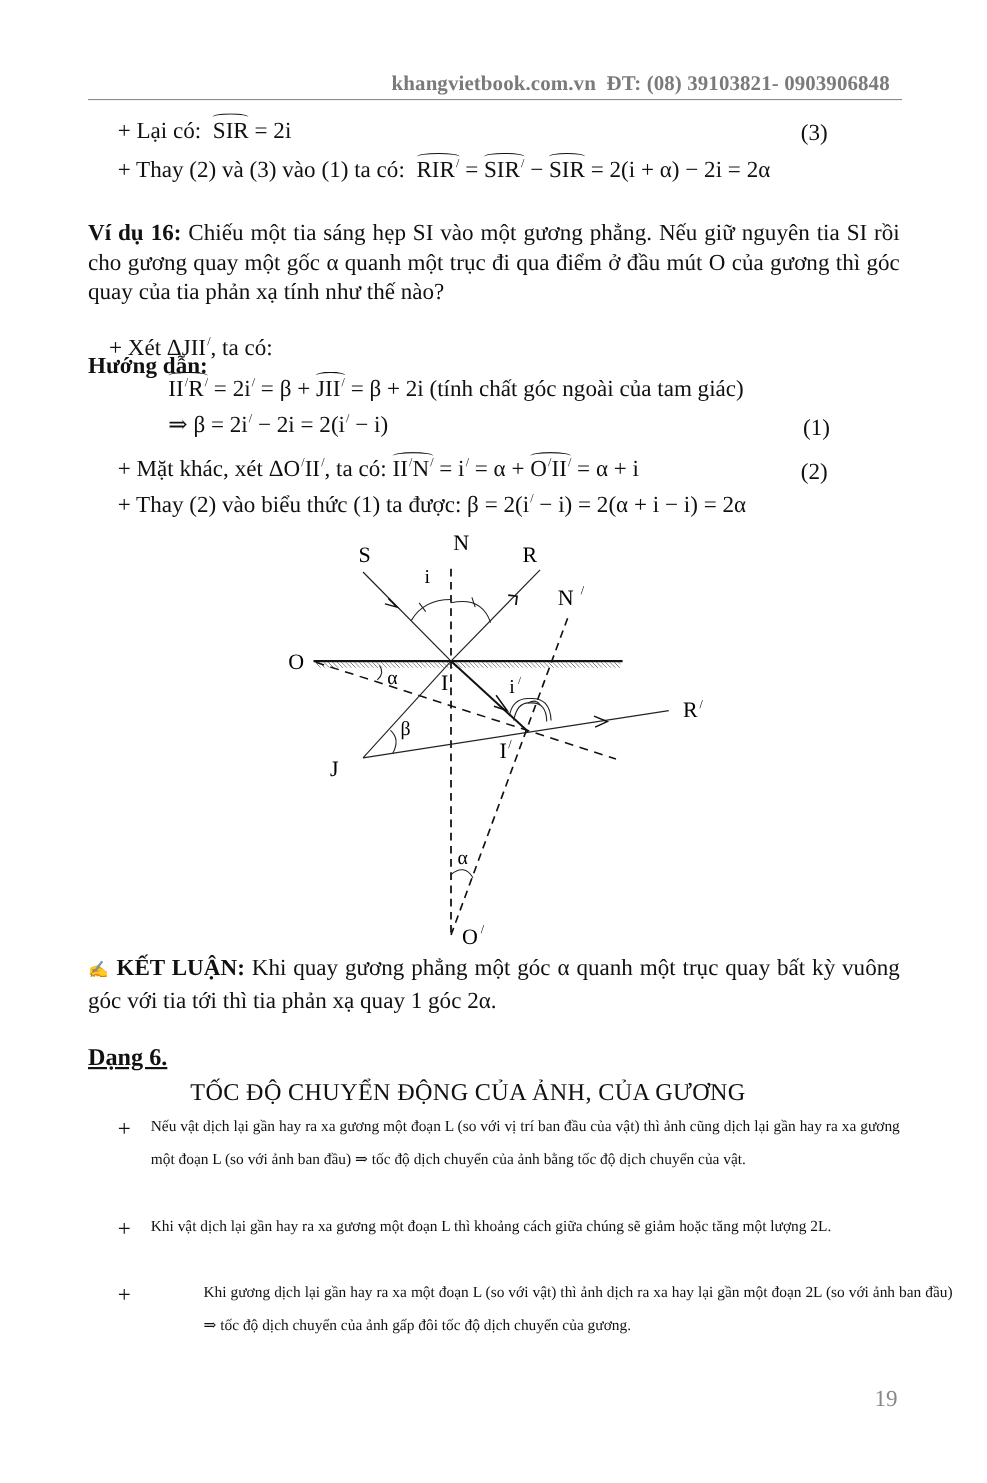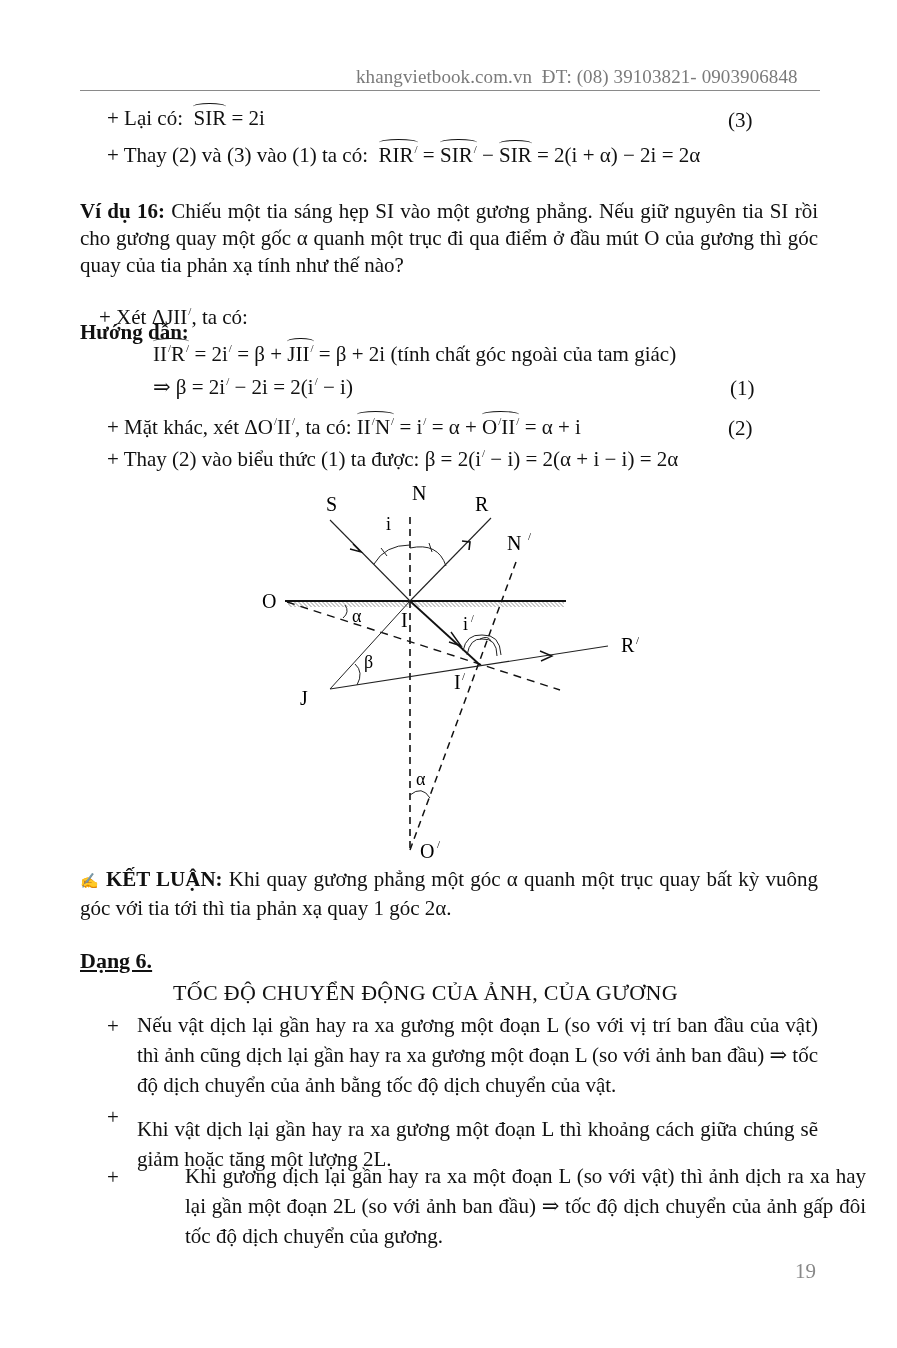--- a/index.html
+++ b/index.html
@@ -1,31 +1,31 @@
 <!DOCTYPE html>
 <html><head>
 <meta charset="utf-8">
 <style>
   html, body { margin: 0; padding: 0; background: #ffffff; }
   body { width: 897px; height: 1348px; position: relative; overflow: hidden;
          font-family: "Liberation Serif", "DejaVu Serif", serif; color: #111; }
   .abs { position: absolute; white-space: nowrap; }
-  .header { left: 356px; top: 66px; font-size: 19px; color: #7a7a7a; font-weight: normal; letter-spacing: 0.1px; }
+  .header { left: 356px; top: 66px; font-size: 19px; color: #7a7a7a; font-weight: bold; letter-spacing: 0.1px; }
   .header-rule { position: absolute; left: 80px; top: 90px; width: 740px; height: 1px; background: #8a8a8a; }
   .line { font-size: 21px; line-height: 1; }
   .hat { position: relative; display: inline-block; }
   .hat::before { content: ""; position: absolute; left: 0; right: 0; top: -5px; height: 6px;
                  border-top: 1.3px solid #111; border-radius: 50% 50% 0 0; }
   .prime { font-size: 11px; vertical-align: 9px; margin-left: 1px; }
   .b { font-weight: bold; margin-top: 44px; }
   .num { position: absolute; font-size: 21px; }
   .para { font-size: 21px; line-height: 27px; text-align: justify; }
   .para-block { position: absolute; left: 80px; width: 738px; }
   .bullet { position: absolute; font-size: 21px; }
-  .bullet-text { position: absolute; left: 137px; width: 681px; font-size: 21px; line-height: 30px; text-align: justify; }
+  .bullet-text { position: absolute; left: 137px; width: 681px; font-size: 14px; line-height: 30px; text-align: justify; }
   .title6 { left: 173px; top: 980px; font-size: 22px; letter-spacing: 0.3px; }
   .dang { left: 80px; top: 948px; font-size: 22px; font-weight: bold; text-decoration: underline; }
   .page-num { left: 795px; top: 1259px; font-size: 21px; color: #888; }
   svg text { font-family: "Liberation Serif", "DejaVu Serif", serif; }
 </style>
 </head>
 <body>
 
 <div class="abs header">
   <span>khangvietbook.com.vn</span>&nbsp;
@@ -144,18 +144,18 @@
   <span class="b">KẾT LUẬN:</span><span> Khi quay gương phẳng một góc α quanh một trục quay bất kỳ vuông góc với tia tới thì tia phản xạ quay 1 góc 2α.</span>
 </div>
 
 <div class="abs dang">Dạng 6.</div>
 <div class="abs title6">TỐC ĐỘ CHUYỂN ĐỘNG CỦA ẢNH, CỦA GƯƠNG</div>
 
 <div class="bullet" style="left:107px; top:1014px;">+</div>
 <div class="bullet-text" style="top:1010px;">Nếu vật dịch lại gần hay ra xa gương một đoạn L (so với vị trí ban đầu của vật) thì ảnh cũng dịch lại gần hay ra xa gương một đoạn L (so với ảnh ban đầu) ⇒ tốc độ dịch chuyển của ảnh bằng tốc độ dịch chuyển của vật.</div>
 
 <div class="bullet" style="left:107px; top:1105px;">+</div>
-<div class="bullet-text" style="top:1101px;margin-top:13px;">Khi vật dịch lại gần hay ra xa gương một đoạn L thì khoảng cách giữa chúng sẽ giảm hoặc tăng một lượng 2L.</div>
+<div class="bullet-text" style="top:1101px;">Khi vật dịch lại gần hay ra xa gương một đoạn L thì khoảng cách giữa chúng sẽ giảm hoặc tăng một lượng 2L.</div>
 
 <div class="bullet" style="left:107px; top:1165px;">+</div>
 <div class="bullet-text" style="top:1161px;margin-left:48px;">Khi gương dịch lại gần hay ra xa một đoạn L (so với vật) thì ảnh dịch ra xa hay lại gần một đoạn 2L (so với ảnh ban đầu) ⇒ tốc độ dịch chuyển của ảnh gấp đôi tốc độ dịch chuyển của gương.</div>
 
 <div class="abs page-num">19</div>
 
 </body></html>

